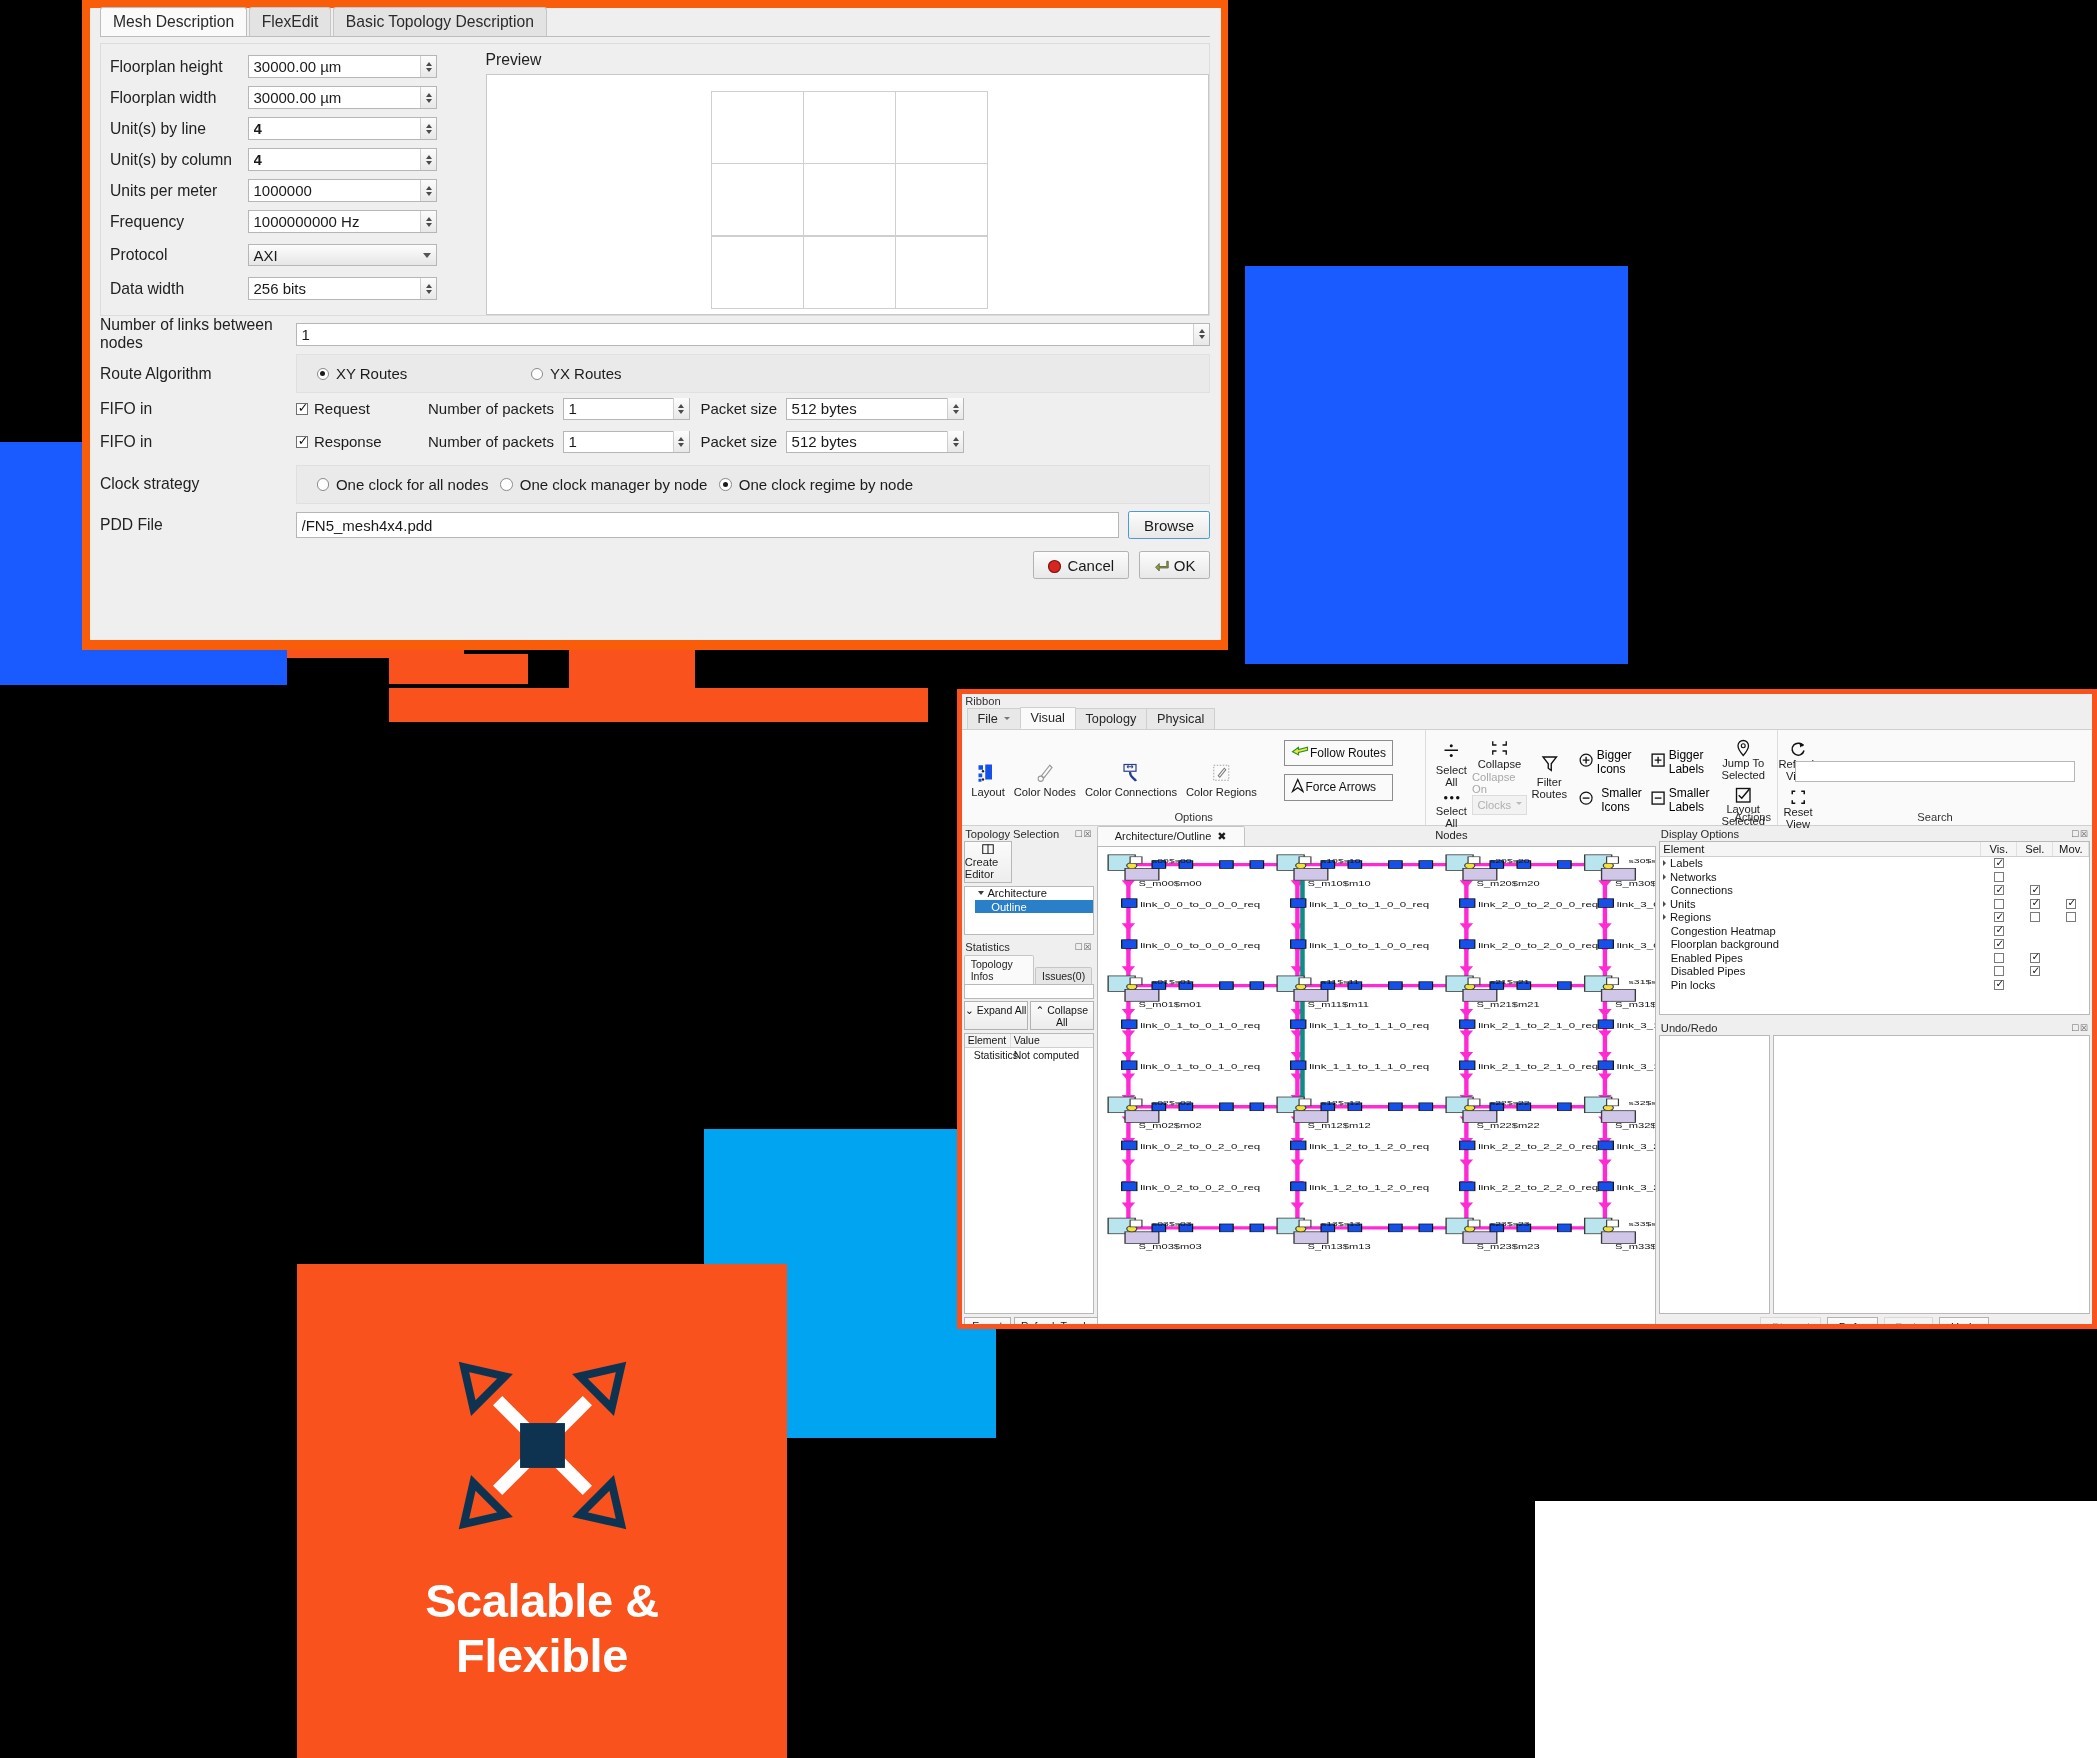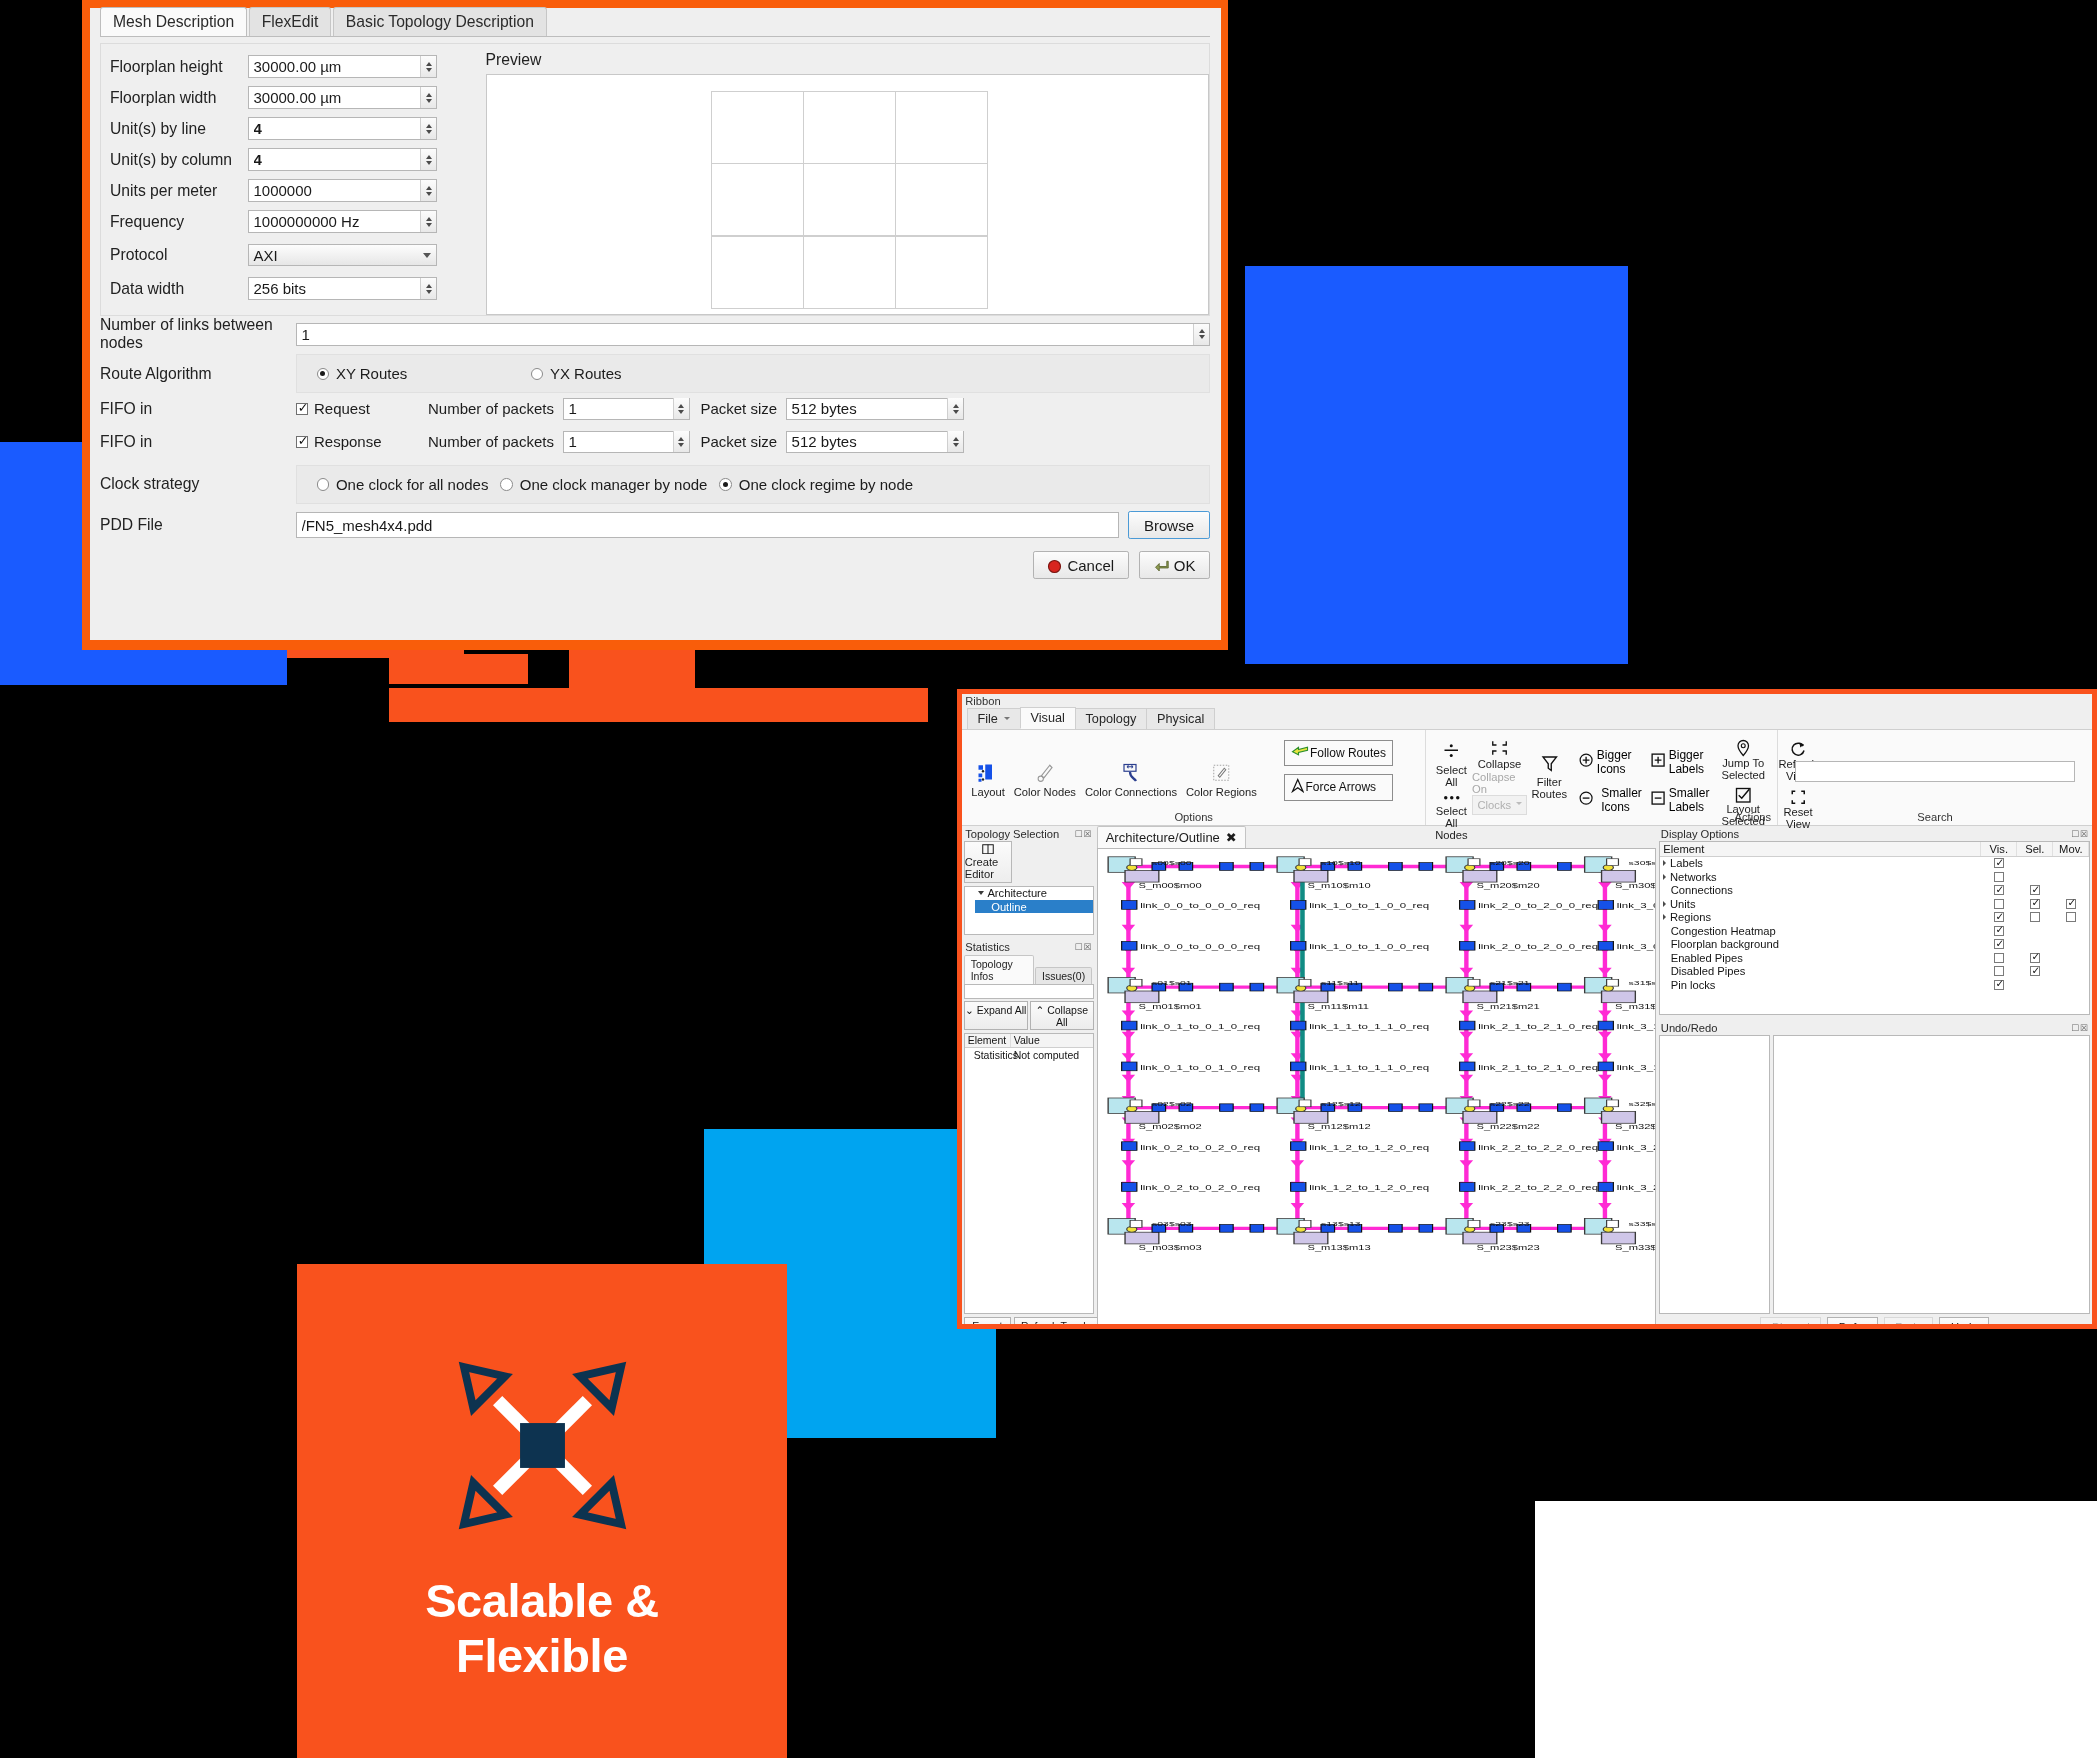--- a/index.html
+++ b/index.html
@@ -150,23 +150,23 @@
   .stab.active { background:#fafafa; }
   .sinput { width:100%; height:15px; border:0.7px solid #b9b9b9; background:#fff; }
   .sbtn { border:0.7px solid #b2b2b2; background:linear-gradient(#fbfbfb,#ececec); font-size:10.5px;
           padding:1.5px 0; flex:1; text-align:center; color:#141414; }
   .stable { background:#fff; border:0.7px solid #b9b9b9; flex:1; font-size:10.5px; }
   .sthead { display:flex; border-bottom:0.7px solid #cfcfcf; background:#f4f4f4; }
   .sthead span { padding:0.7px 3px; color:#141414;}
   .strow { display:flex; padding:0.7px 3px; color:#141414; }
 
   .canvas-col { flex:1; padding:0 1.5px; display:flex; flex-direction:column; }
-  .ctab { display:inline-flex; align-items:center; gap:6px; font-size:13px; color:#1c1c1c;
+  .ctab { display:inline-flex; align-items:center; gap:6px; font-size:11px; color:#1c1c1c;
           border:0.7px solid #c4c4c4; border-bottom:none; background:#fafafa;
-          padding:3px 8px; border-radius:2.2px 2.2px 0 0; }
+          padding:3px 17px; border-radius:2.2px 2.2px 0 0; }
   .canvas { flex:1; background:#fff; border:0.7px solid #b9b9b9; position:relative; overflow:hidden; }
 
   .right-col { width:434px; display:flex; flex-direction:column; padding:0 1.5px; }
   .dtable { background:#fff; border:0.7px solid #b9b9b9; font-size:11.2px; flex:1; }
   .dhead { display:flex; border-bottom:0.7px solid #cfcfcf; background:#f5f5f5; }
   .dhead div { padding:0.7px 3px; color:#141414; border-right:0.7px solid #e0e0e0; }
   .drow { display:flex; align-items:center; height:13.5px; }
   .dname { flex:1; display:flex; align-items:center; gap:3.7px; padding-left:3px; color:#141414; }
   .arrw { width:0;height:0;border-top:3px solid transparent;border-bottom:3px solid transparent;
           border-left:3.7px solid #4a4a4a; }

